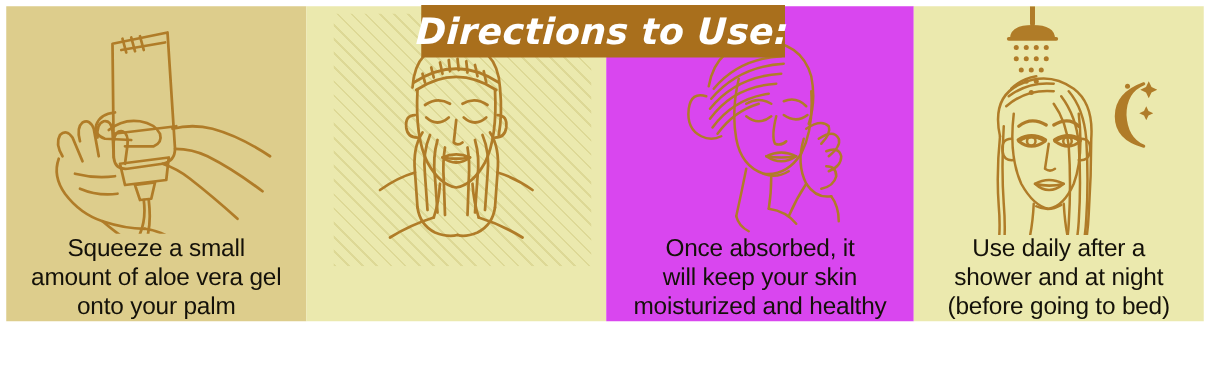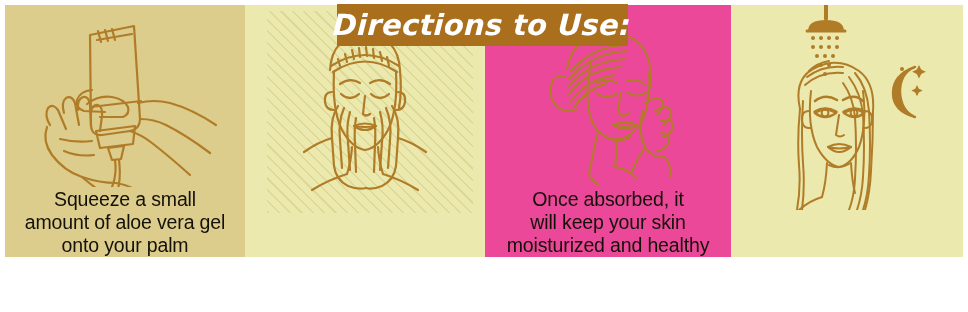--- a/index.html
+++ b/index.html
@@ -215,21 +215,21 @@
             <path d="M116 94 Q122 108 120 126 L118 154"></path>
             <path d="M110 98 Q114 112 112 128 L110 156"></path>
             <path d="M104 104 Q106 116 105 130 L104 158"></path>
             <path d="M126 152 Q124 166 112 172 Q102 176 96 174"></path>
             <path d="M128 124 Q142 128 156 138"></path>
           </g>
         </svg>
       </div>
     </div>
 
-    <div class="panel" style="width:246px;background:#ec4899;">
+    <div class="panel" style="width:246px;background:#d946ef;">
       <div class="panel-art">
         <svg class="art-svg" width="190" height="180" viewBox="0 0 190 180">
           <g fill="none" stroke="#b07c28" stroke-width="2" stroke-linecap="round" stroke-linejoin="round">
 
             <path d="M52 70 Q40 66 38 80 Q36 96 48 102 Q56 106 64 102"></path>
             <path d="M54 62 Q60 28 96 26 Q128 26 136 54 Q140 74 134 92"></path>
 
             <path d="M58 64 Q78 40 112 38"></path>
             <path d="M56 72 Q78 46 114 44"></path>
             <path d="M55 80 Q76 54 112 52"></path>
@@ -346,20 +346,23 @@
 
             <path d="M86 160 Q96 165 106 159"></path>
 
             <path d="M84 158 Q83 178 79 192"></path>
             <path d="M108 158 Q109 176 112 188"></path>
 
             <path d="M79 192 Q66 196 56 205"></path>
           </g>
         </svg>
       </div>
+      <div class="panel-caption">Use daily after a
+shower and at night
+(before going to bed)</div>
     </div>
 
   </div>
 
   <div class="title-banner" style="background:#a96f1c;">
     <span class="title-text">Directions to Use:</span>
   </div>
 
 </div>
 

